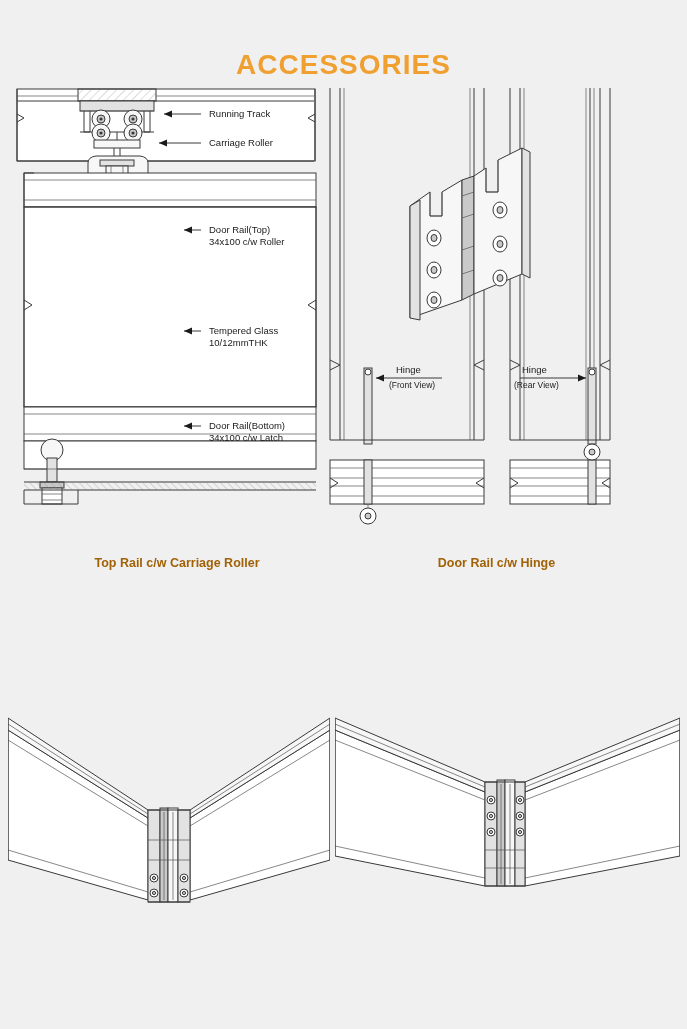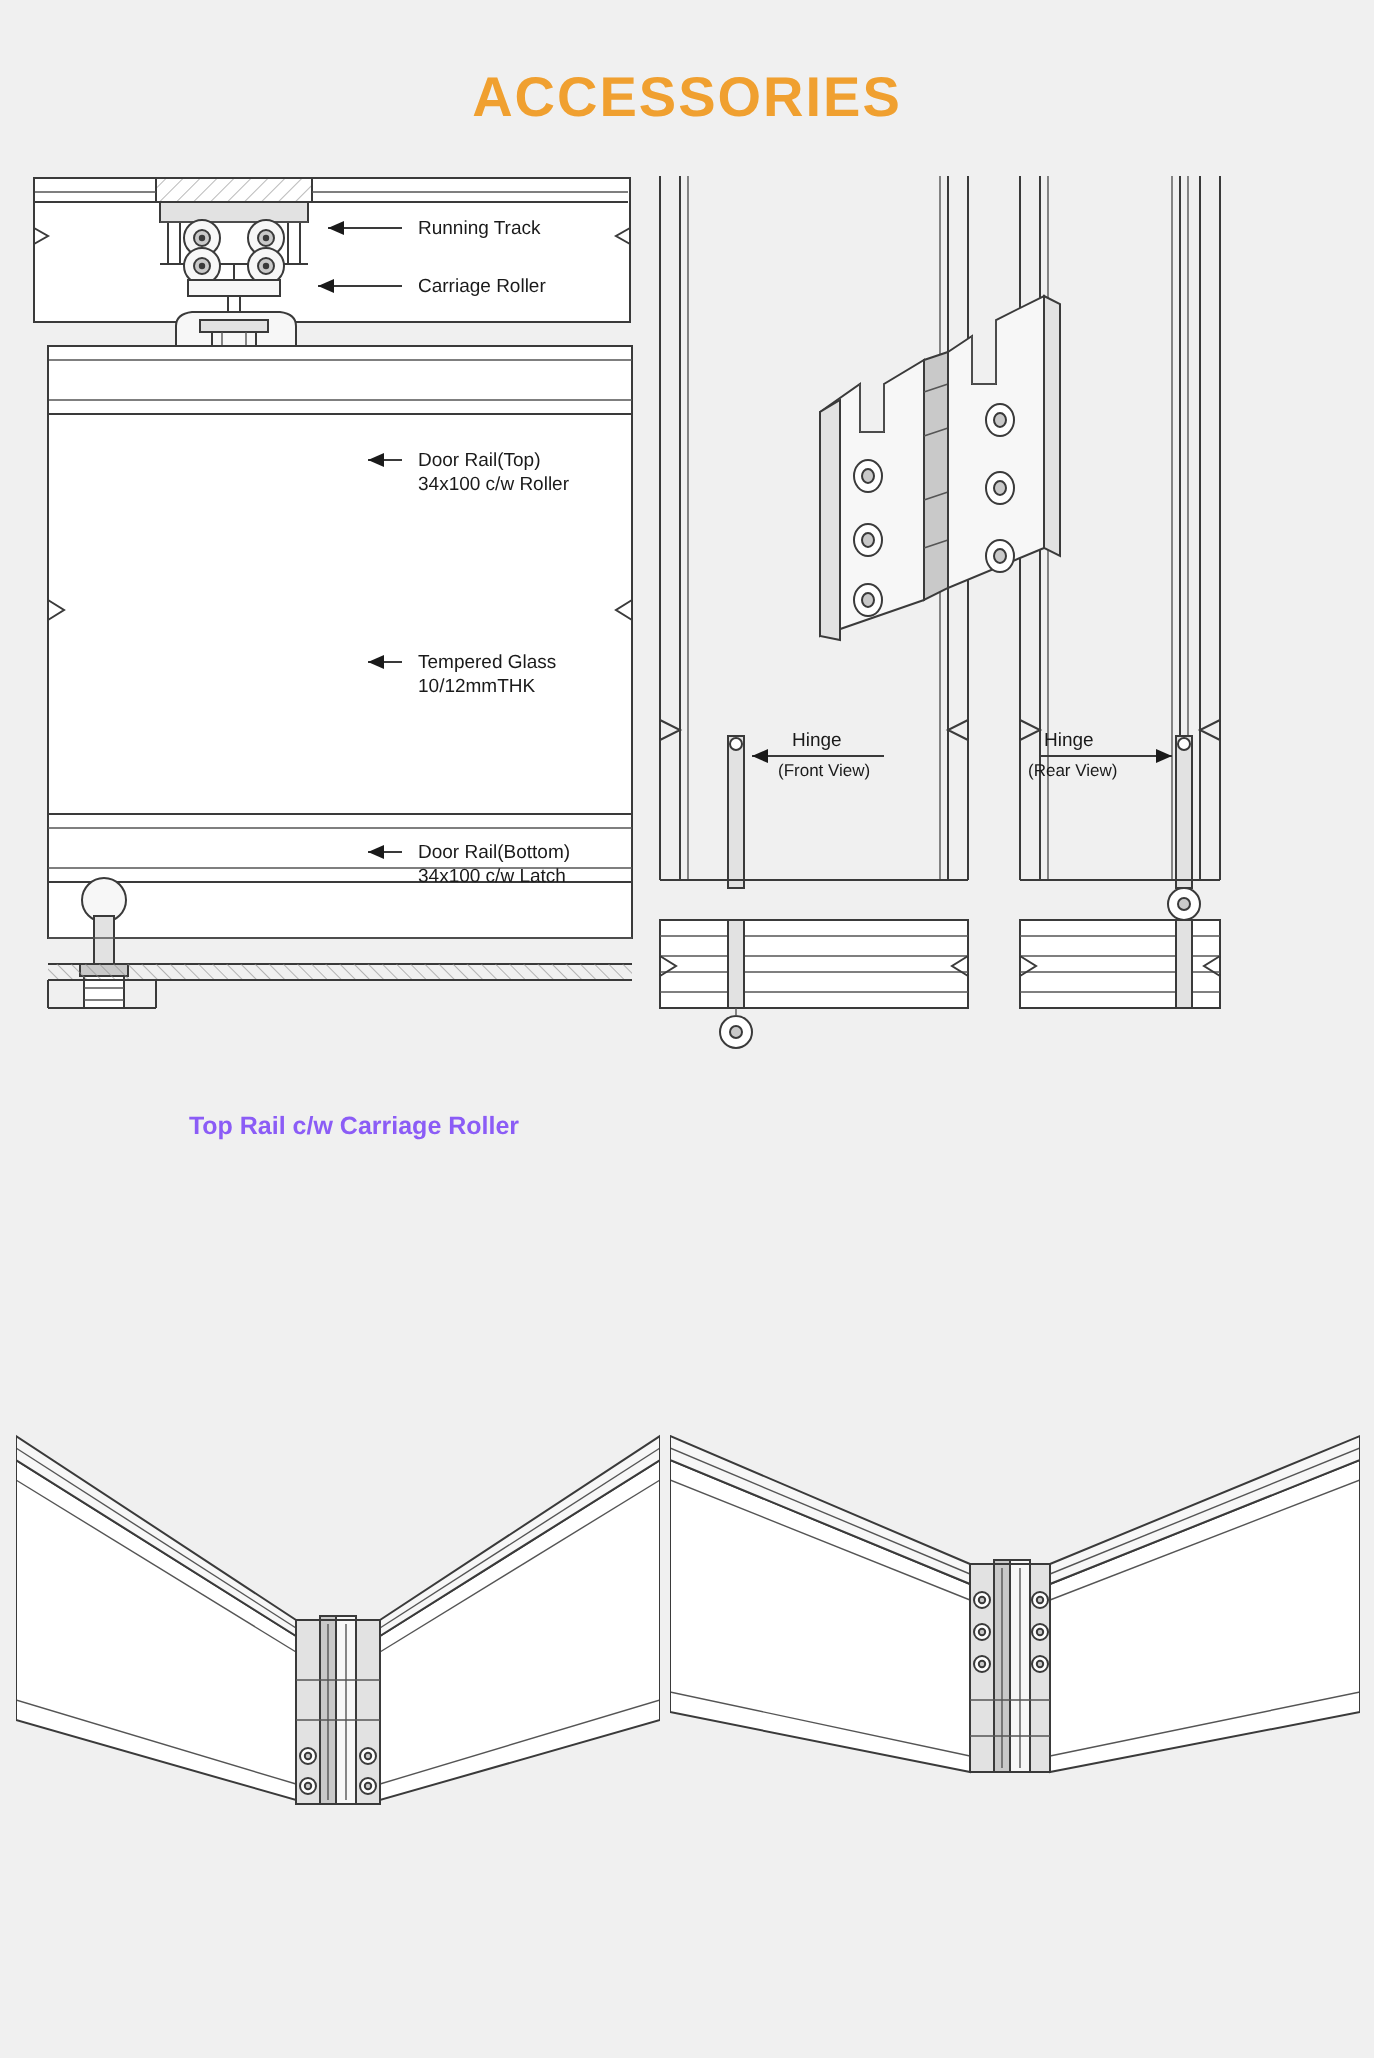--- a/index.html
+++ b/index.html
@@ -14,33 +14,33 @@
     position: relative;
     overflow: hidden;
   }
   .page-title {
     text-align: center;
     color: #f0a030;
     font-size: 28px;
     font-weight: bold;
     letter-spacing: 1px;
     padding-top: 33px;
-    margin: 0;
+    margin: 16px;
     font-family: "Liberation Sans", sans-serif;
   }
   .figure {
     position: absolute;
   }
   .fig-caption {
     position: absolute;
     width: 100%;
     text-align: center;
     font-size: 12.5px;
     font-weight: bold;
-    color: #8b5cf6;
+    color: #a16207;
   }
   svg {
     display: block;
   }
   .ln {
     stroke: #3a3a3a;
     stroke-width: 1;
     fill: none;
   }
   .ln-thin {
@@ -322,20 +322,21 @@
       <line x1="186" y1="390" x2="286" y2="390" class="ln-thin"></line>
       <line x1="186" y1="398" x2="286" y2="398" class="ln-thin"></line>
       <line x1="186" y1="408" x2="286" y2="408" class="ln-thin"></line>
       <rect x="264" y="372" width="8" height="44" class="fill-mid"></rect>
       <path class="ln" d="M186 400 L194 395 L186 390"></path>
       <path class="ln" d="M286 400 L278 395 L286 390"></path>
       <circle cx="268" cy="364" r="8" class="fill-white"></circle>
       <circle cx="268" cy="364" r="3" class="fill-dark"></circle>
     </g>
   </svg>
+  <div class="fig-caption" style="top:468px; left:0;">Door Rail c/w Hinge</div>
 </div>
 
 <div class="figure" style="left:8px; top:700px; width:322px; height:250px;">
   <svg width="322" height="250" viewBox="0 0 322 250">
 
     <path class="fill-white" d="M0 30 L140 118 L140 200 L0 160 Z"></path>
     <path class="fill-light" d="M0 18 L140 110 L140 118 L0 30 Z"></path>
     <line x1="0" y1="24" x2="140" y2="114" class="ln-thin"></line>
     <line x1="0" y1="40" x2="140" y2="126" class="ln-thin"></line>
     <line x1="0" y1="150" x2="140" y2="192" class="ln-thin"></line>

